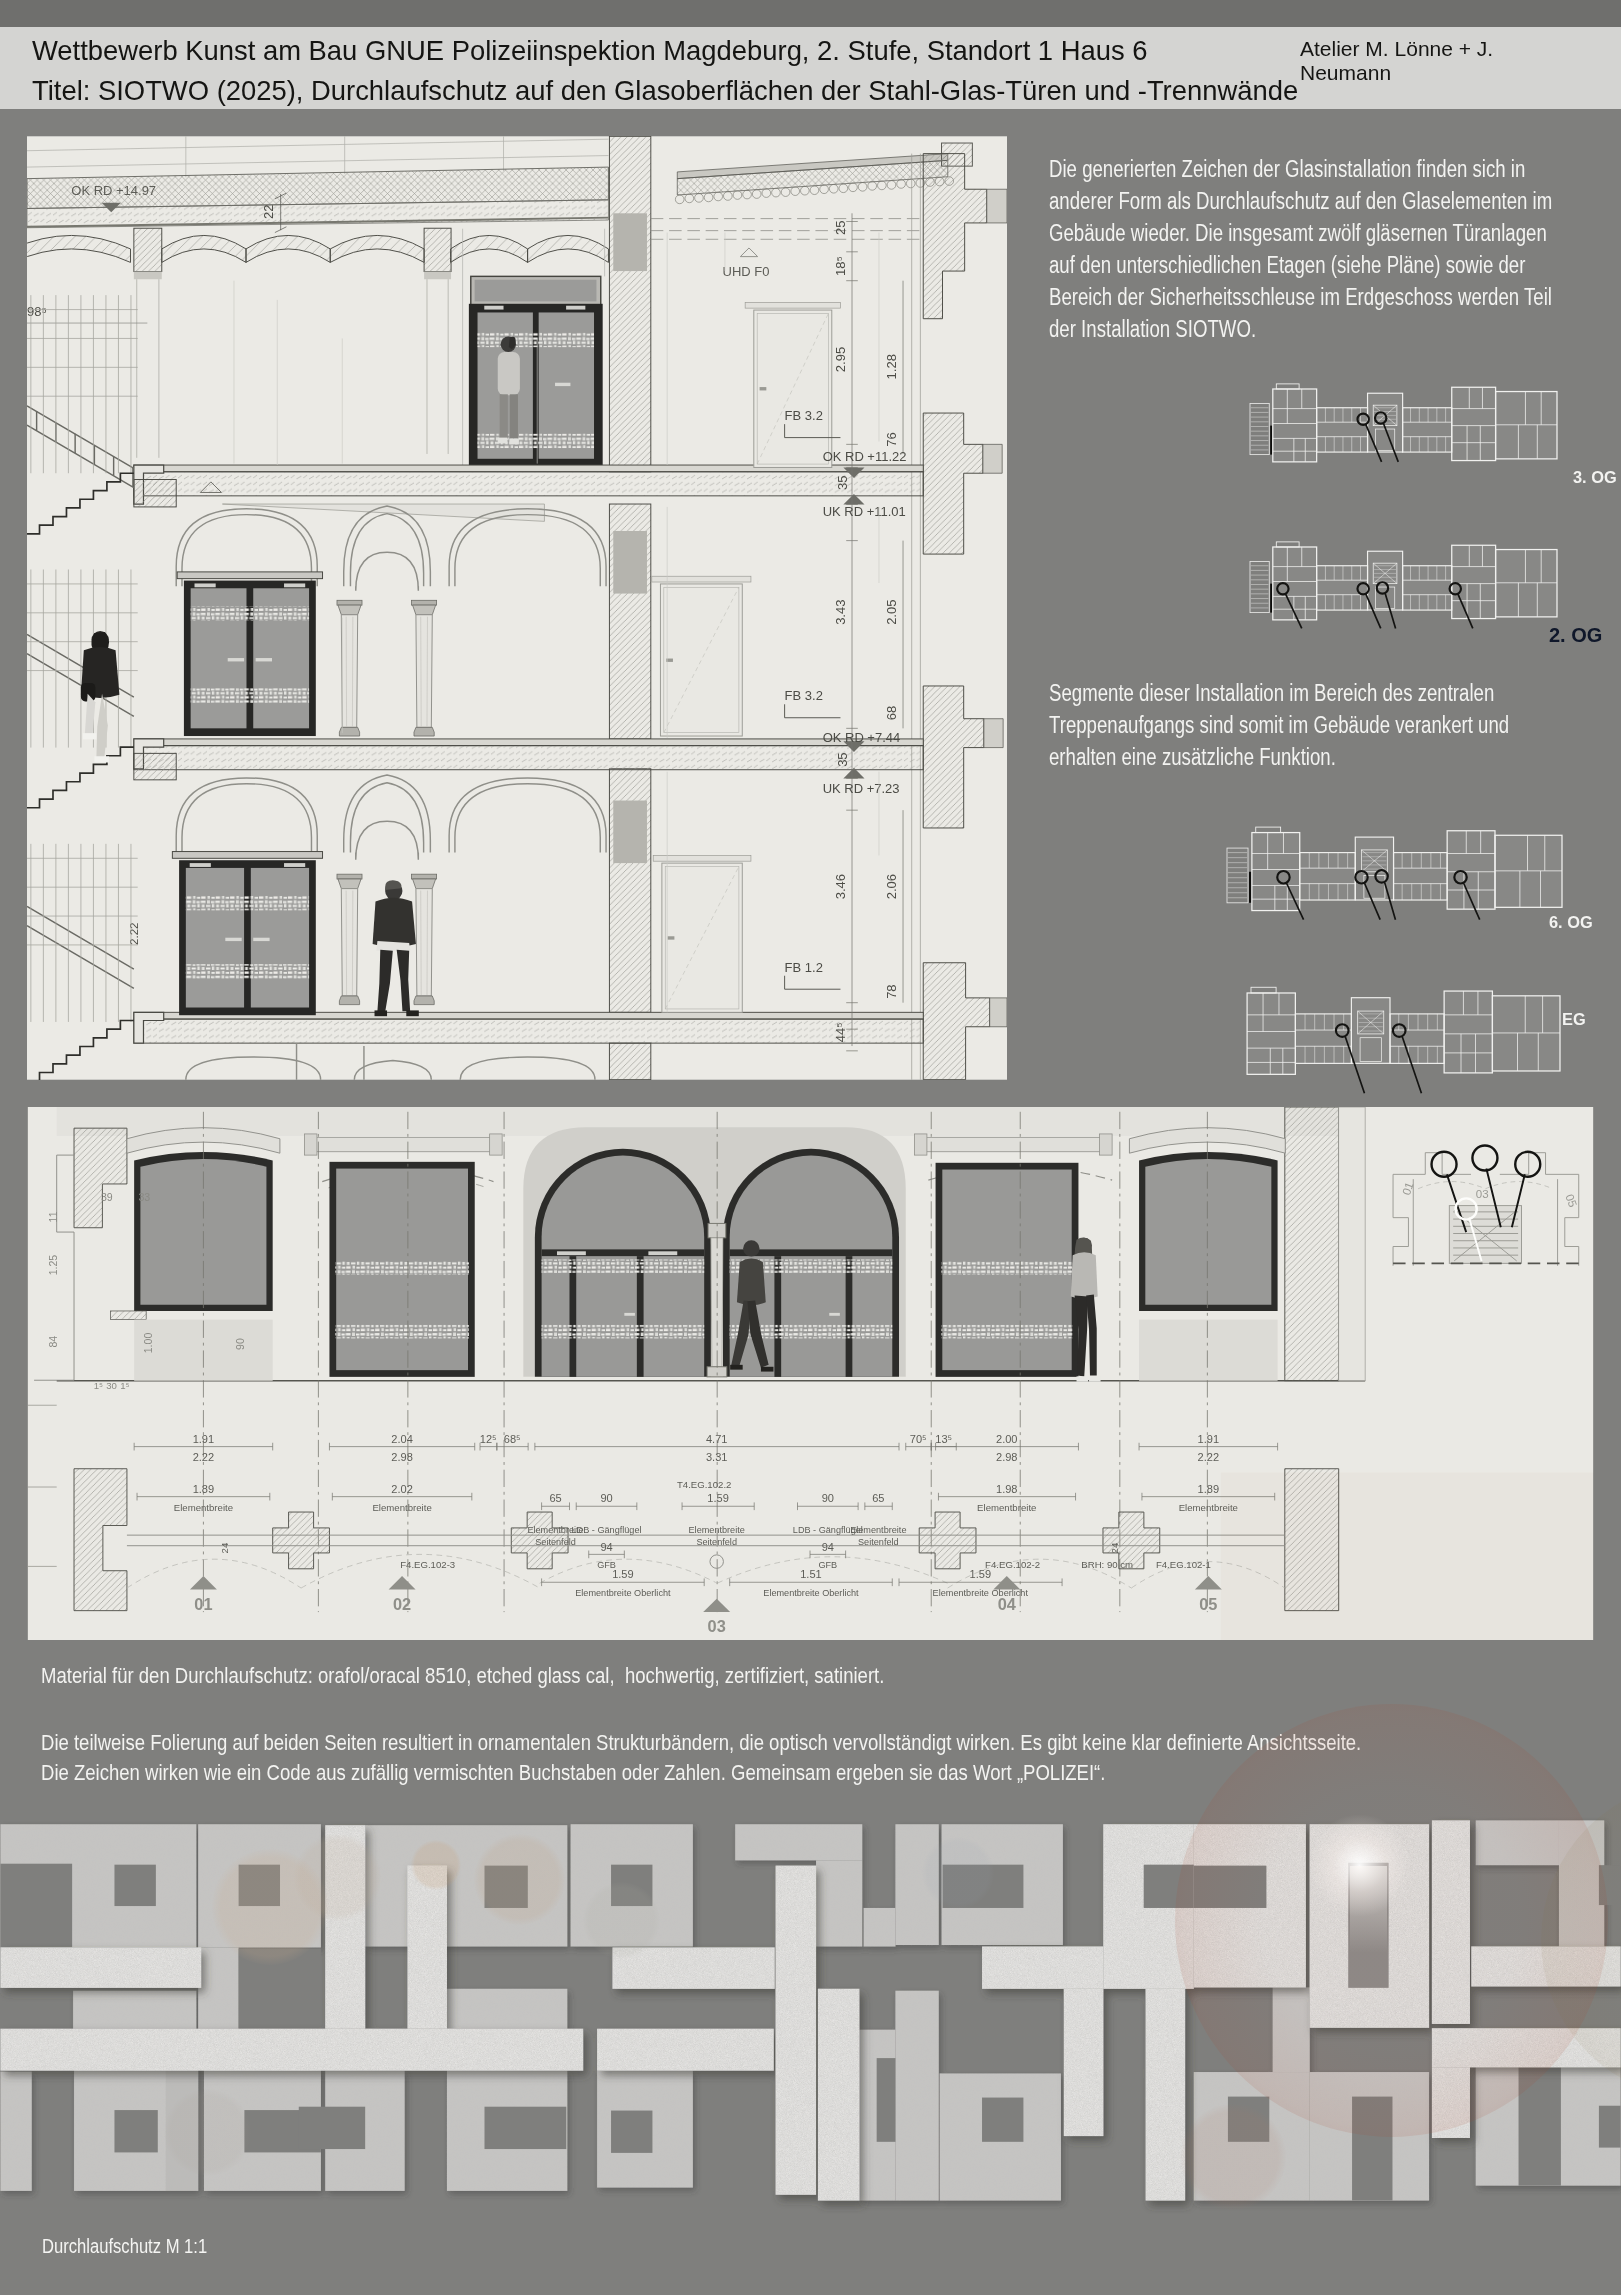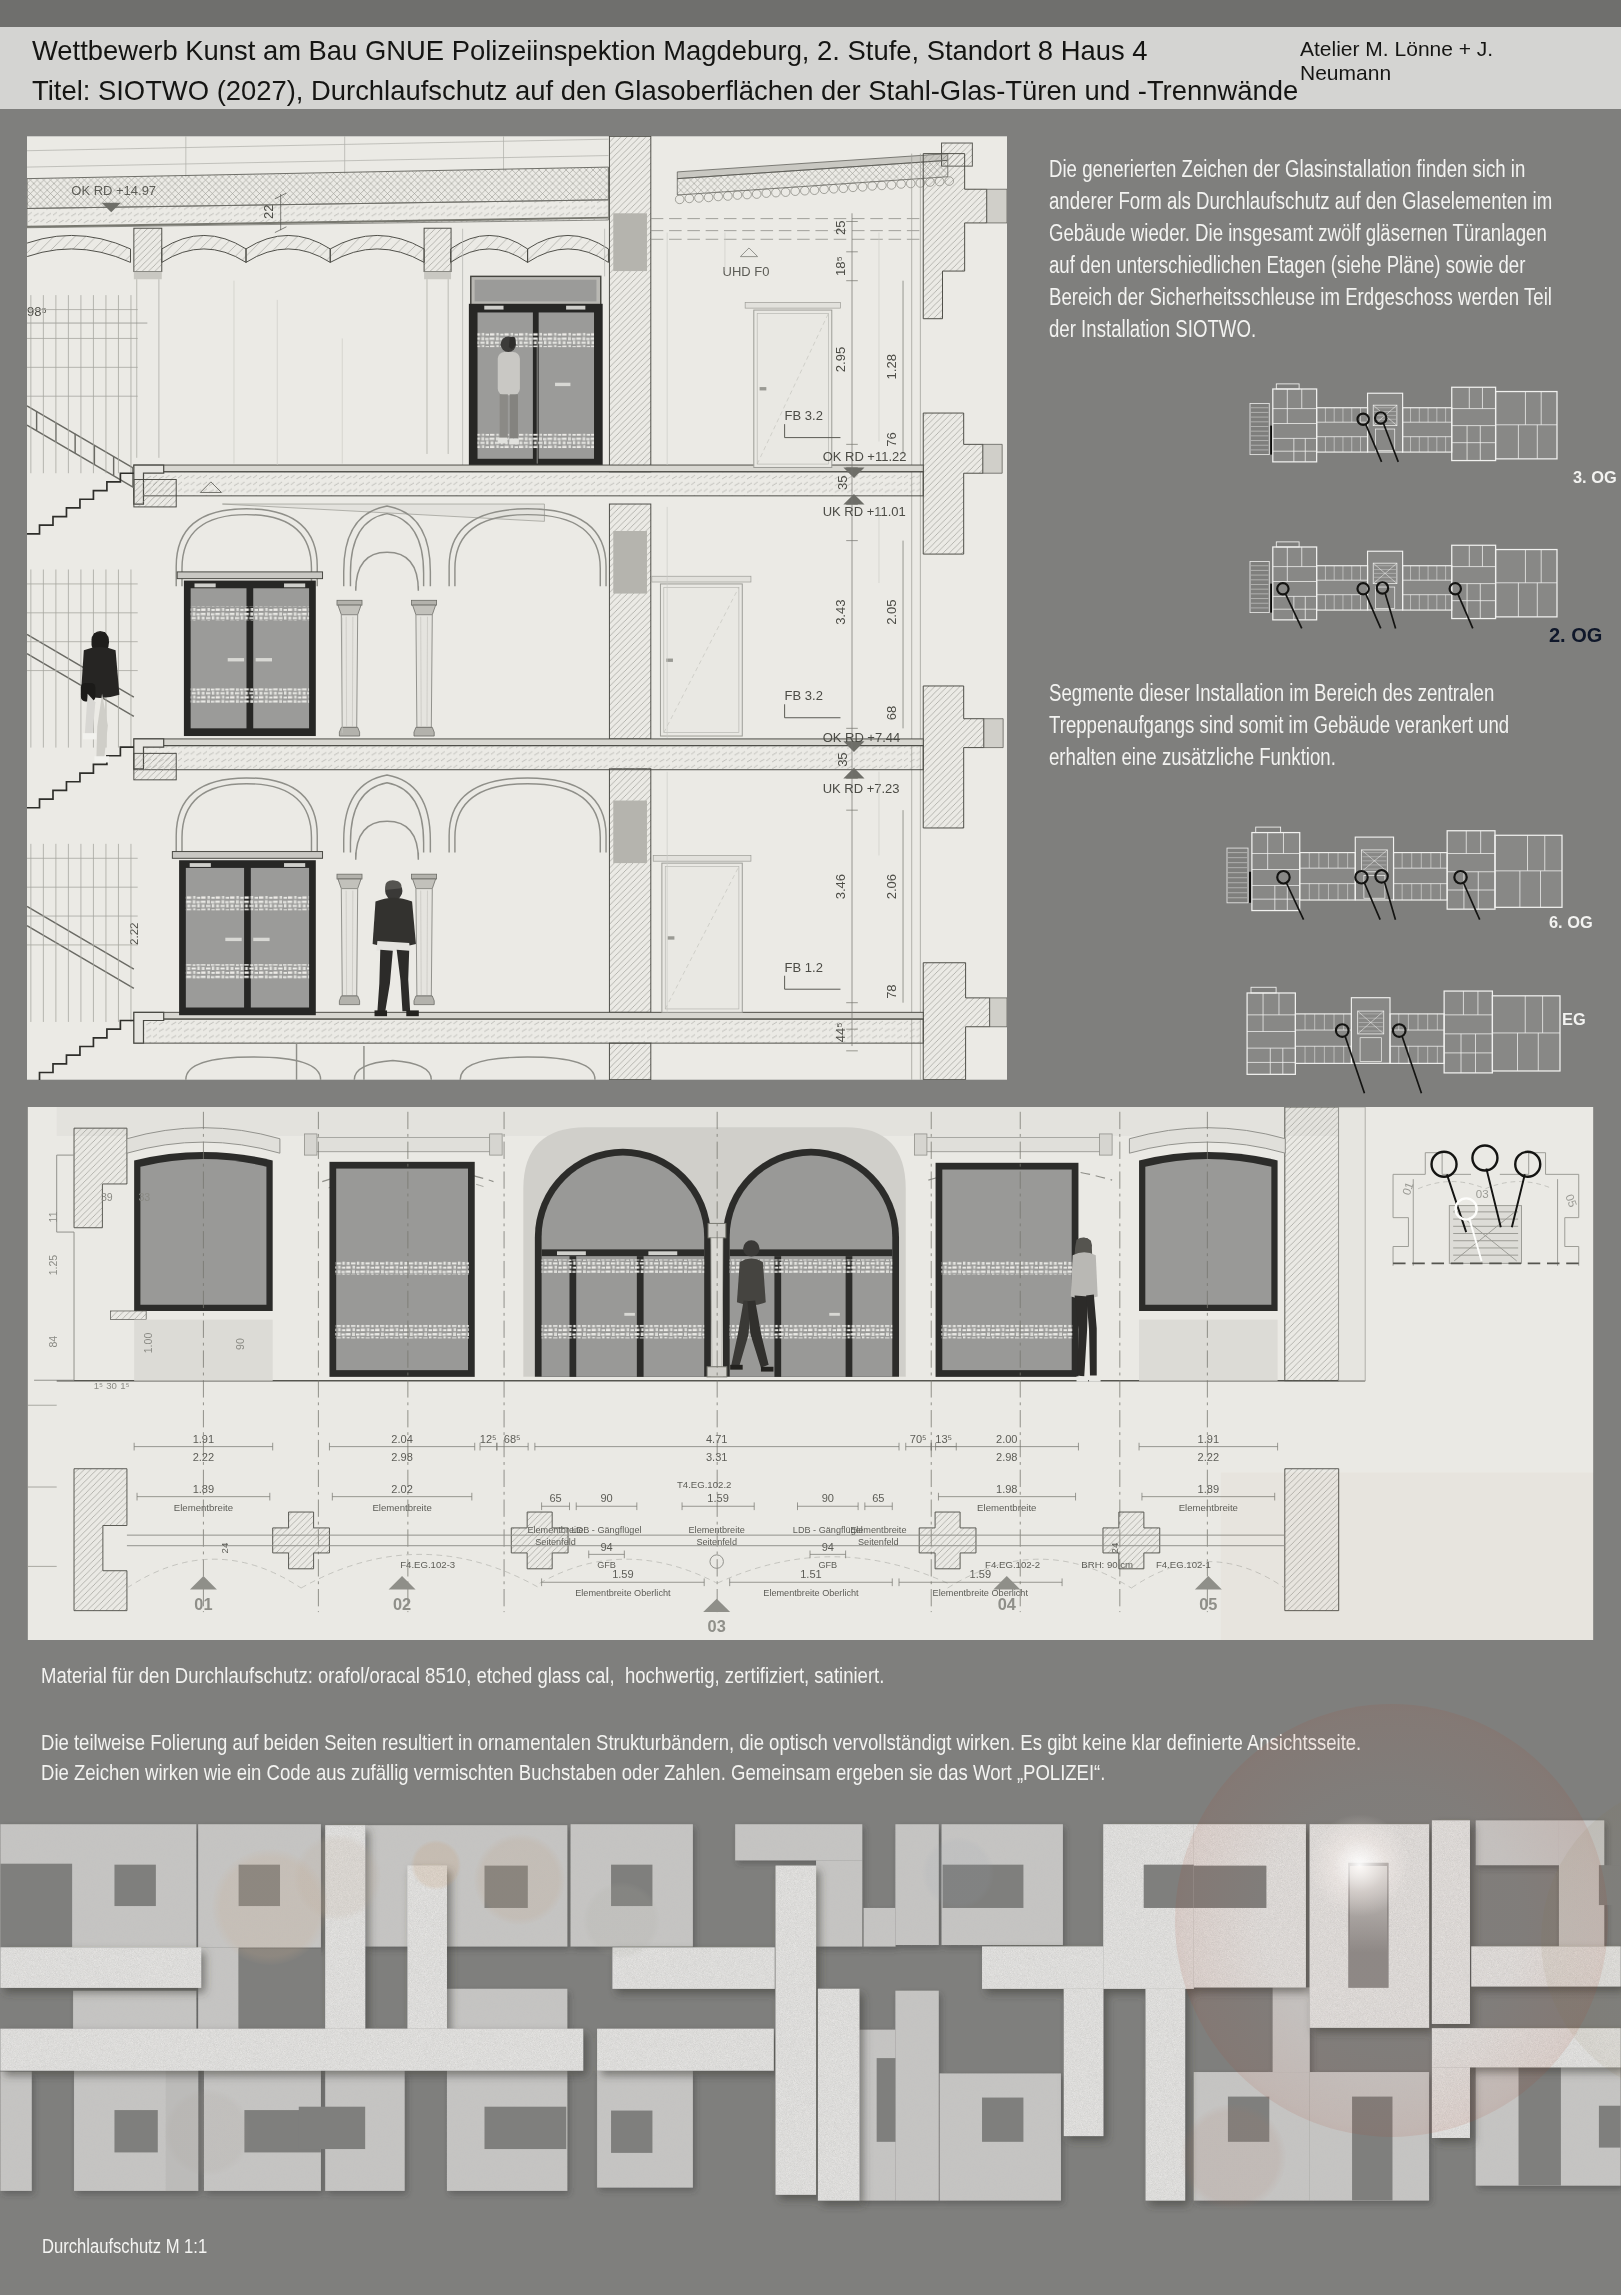--- a/index.html
+++ b/index.html
@@ -5,23 +5,23 @@
 body{width:1621px;height:2295px;position:relative;background:#7f7f7d;
  font-family:"Liberation Sans",sans-serif;overflow:hidden;}
 .abs{position:absolute;}
 </style></head>
 <body>
 
 <div class="abs" style="left:0;top:0;width:1621px;height:27px;background:#6f6f6d;"></div>
 
 <div class="abs" style="left:0;top:27px;width:1621px;height:82px;background:#d4d4d2;"></div>
 
-<div class="abs" style="left:32px;top:35px;font-size:27.4px;color:#151513;">Wettbewerb Kunst am Bau GNUE Polizeiinspektion Magdeburg, 2. Stufe, Standort 8 Haus 4</div>
-
-<div class="abs" style="left:32px;top:75px;font-size:27.4px;color:#151513;">Titel: SIOTWO (2027), Durchlaufschutz auf den Glasoberflächen der Stahl-Glas-Türen und -Trennwände</div>
+<div class="abs" style="left:32px;top:35px;font-size:27.4px;color:#151513;">Wettbewerb Kunst am Bau GNUE Polizeiinspektion Magdeburg, 2. Stufe, Standort 1 Haus 6</div>
+
+<div class="abs" style="left:32px;top:75px;font-size:27.4px;color:#151513;">Titel: SIOTWO (2025), Durchlaufschutz auf den Glasoberflächen der Stahl-Glas-Türen und -Trennwände</div>
 
 <div class="abs" style="left:1300px;top:37px;width:289px;font-size:21px;color:#151513;">Atelier M. Lönne + J. Neumann</div>
 
 <svg class="abs" style="left:26.5px;top:136px;" width="980" height="944" viewBox="0 0 2036 1960">
     <defs>
       <pattern id="xh" width="14" height="14" patternUnits="userSpaceOnUse">
         <path d="M0 0 L14 14 M14 0 L0 14" stroke="#96968f" stroke-width="1.2" fill="none"></path>
       </pattern>
       <pattern id="dh" width="13" height="13" patternUnits="userSpaceOnUse">
         <path d="M-1 14 L14 -1" stroke="#8e8e88" stroke-width="1.2" fill="none"></path>

